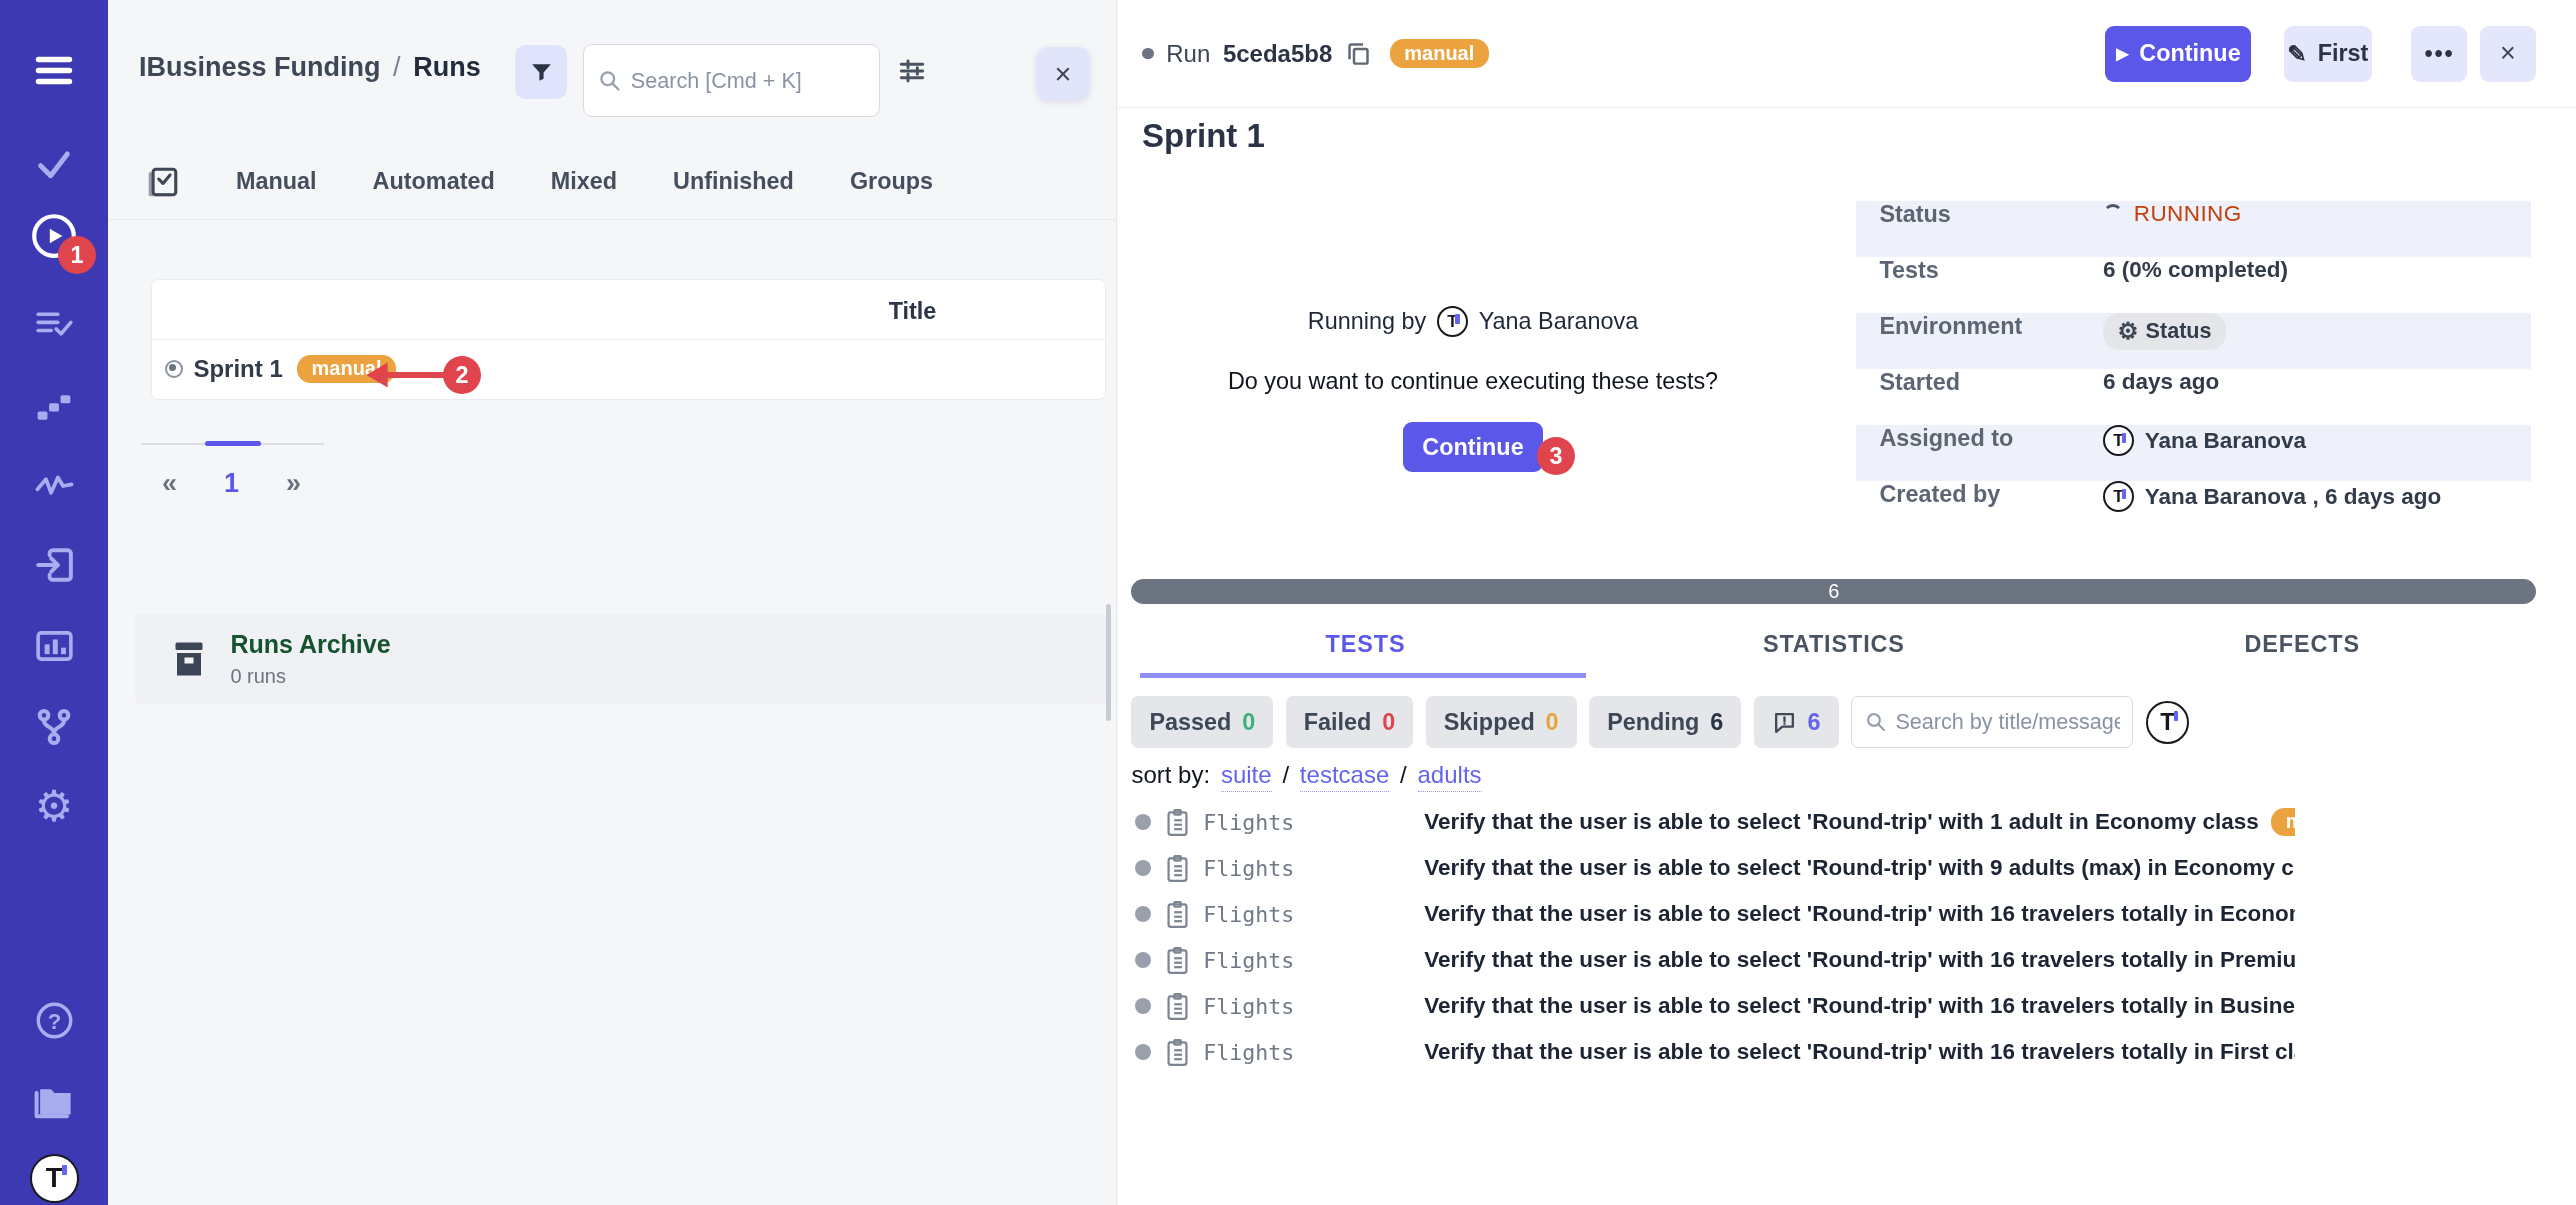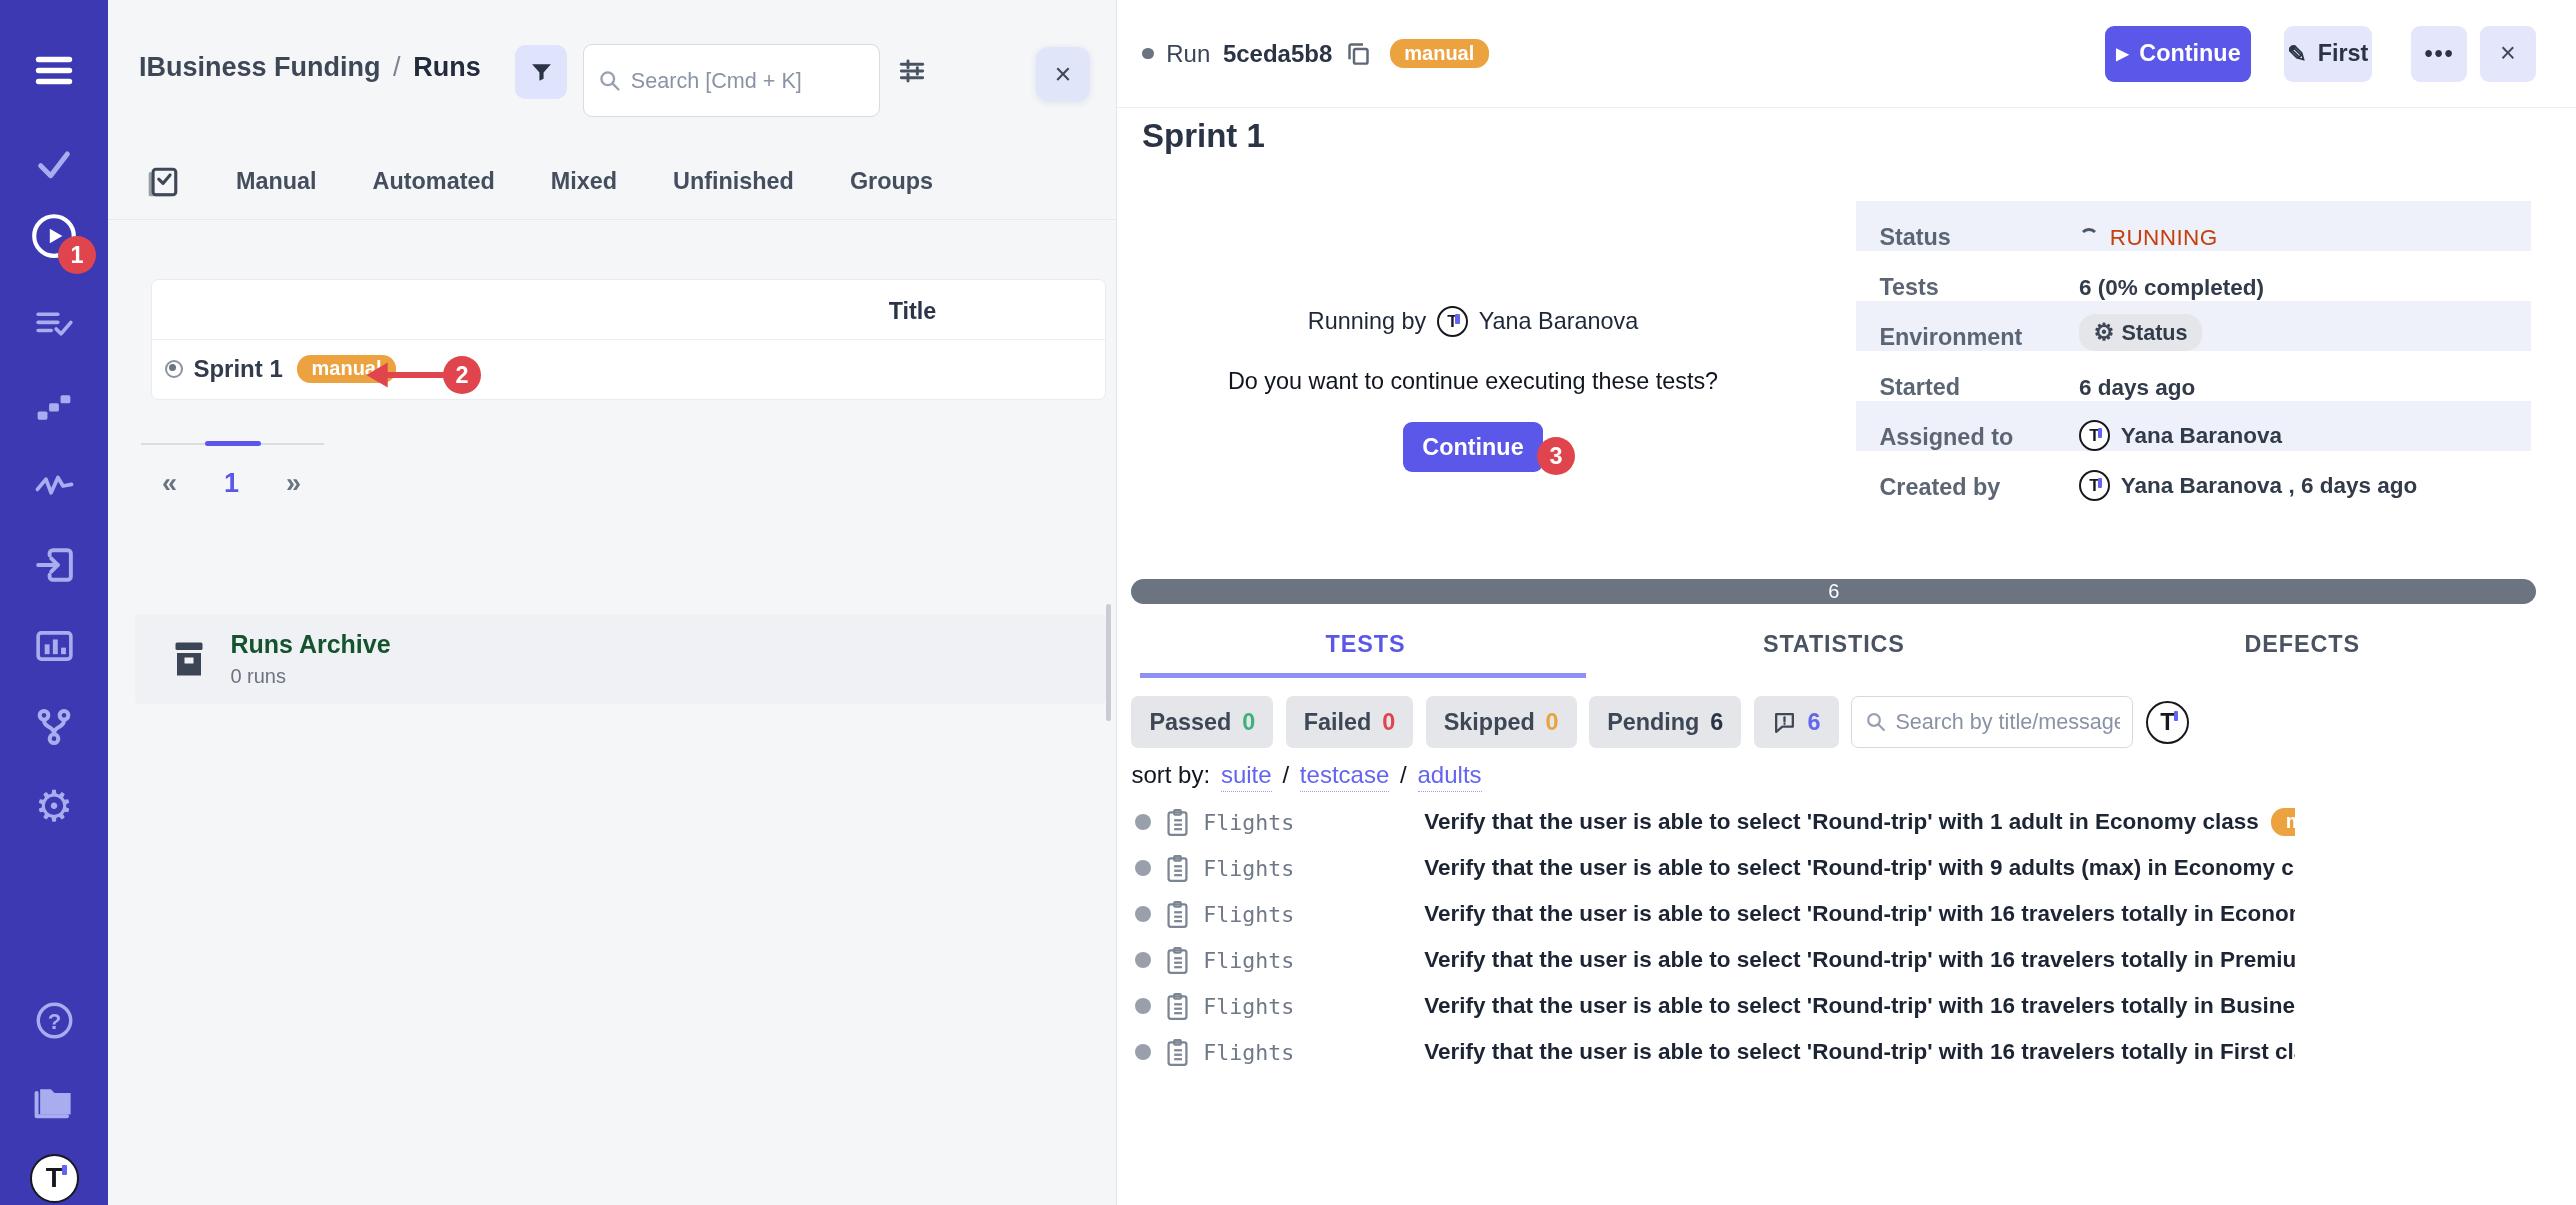--- a/index.html
+++ b/index.html
@@ -71,21 +71,21 @@
   .btn-light { background:#e4e7fb; color:#2b3445; }
   .btn-edit { width:88px; } .btn-more { width:56px; letter-spacing:1.8px; } .btn-x { width:56px; font-size:27px; font-weight:400; color:#3f4856; }
   .play-glyph { font-size:16px; }
   .rp-title { position:absolute; left:25px; top:117px; font-size:33px; font-weight:800; color:#2b3445; }
   .prompt { position:absolute; left:0; top:290px; width:712px; text-align:center; }
   .prompt-line1 { display:flex; align-items:center; justify-content:center; gap:10.8px; font-size:23.4px; color:#1e2736;margin-top:16px; }
   .prompt-q { margin-top:31px; font-size:23.4px; color:#10151f; }
   .prompt-btn { margin:27px auto 0; width:140px; height:50px; }
   .ann3 { left:420px; top:147px; }
   .details { position:absolute; left:739px; top:201px; width:675px; }
-  .drow { height:50px; display:flex; align-items:flex-end; }
+  .drow { height:56px; display:flex; align-items:flex-start;gap:24px; }
   .drow:nth-child(odd) { background:#eef1fa; }
   .dlabel { width:223px; padding-left:23.4px; font-size:23.4px; font-weight:700; color:#5c6574; flex:none; }
   .dvalue { display:flex; align-items:center; gap:10.8px; font-size:22.5px; font-weight:600; color:#323b4a; }
   .dv-running { font-weight:400; letter-spacing:0.4px; color:#c2410c; }
   .spinner { width:20px; height:20px; border:3.1px solid transparent; border-top-color:#4a5568; border-radius:50%; display:inline-block; }
   .env-pill { display:flex; align-items:center; gap:7.2px; background:#e4e6ea; border-radius:16px; padding:5.4px 14.4px; font-size:21.6px; font-weight:700; color:#333c4a; }
   .env-pill .gear-glyph { font-size:23.4px; color:#3e4756; }
   .progress { position:absolute; left:14.4px; top:579px; width:1405px; height:25px; background:#6b7480; border-radius:12.6px; color:#fff; font-size:20px; display:flex; align-items:center; justify-content:center; }
   .rtabs { position:absolute; left:14.4px; top:631px; width:1405px; display:flex; }
   .rtab { flex:1; text-align:center; font-size:23.4px; font-weight:700; letter-spacing:0.9px; color:#4a5362; cursor:pointer; }

